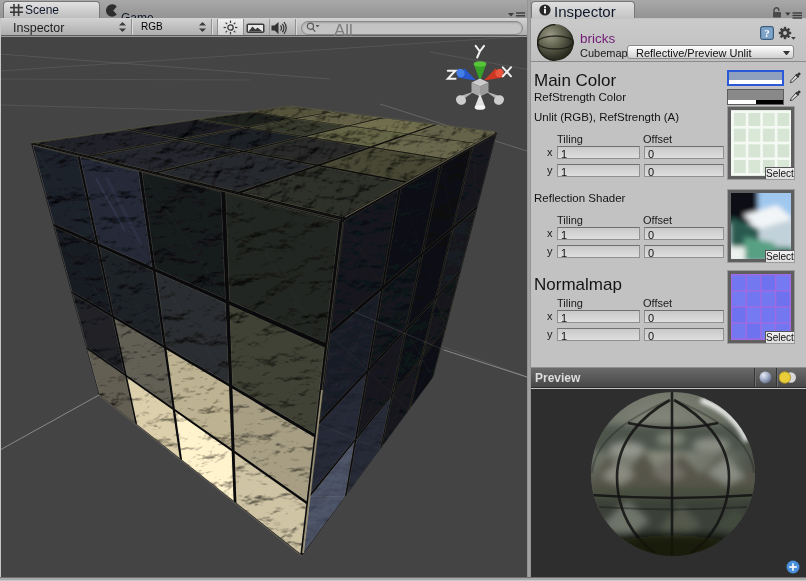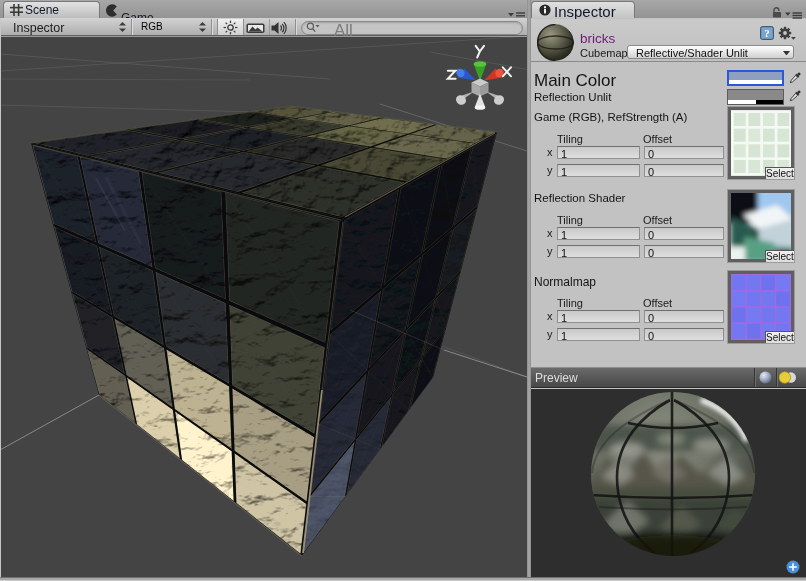--- a/index.html
+++ b/index.html
@@ -313,21 +313,21 @@
  <circle cx="18.5" cy="18.5" r="18.2" fill="url(#matball)"></circle>
  <path d="M18.5,0.5 A18 18 0 0 0 18.5,36.5" fill="none" stroke="#1a1b14" stroke-width="1.3" stroke-opacity="0.9"></path>
  <ellipse cx="18.5" cy="18.5" rx="18" ry="6.5" fill="none" stroke="#1a1b14" stroke-width="1.3" stroke-opacity="0.8"></ellipse>
  <path d="M5,7 A18 18 0 0 0 5,30" fill="none" stroke="#20211a" stroke-width="1" stroke-opacity="0.6"></path>
  <path d="M32,7 A18 18 0 0 1 32,30" fill="none" stroke="#20211a" stroke-width="1" stroke-opacity="0.6"></path>
 </svg>
 <div class="abs" style="left:580px;top:31px;font-size:13.5px;color:#701a75">bricks</div>
 <div class="abs" style="left:580px;top:47px;font-size:11px;color:#1a1a1a">Cubemap</div>
 
 <div class="abs" style="left:627px;top:45px;width:167px;height:14px;background:linear-gradient(#ffffff,#d0d0d0);border:1px solid #8a8a8a;border-radius:3px"></div>
-<div class="abs" style="left:636px;top:47px;font-size:11px;color:#111">Reflective/Shader Unlit</div>
+<div class="abs" style="left:636px;top:47px;font-size:11px;color:#111">Reflective/Preview Unlit</div>
 <svg class="abs" style="left:783px;top:50.5px" width="7" height="4.5" viewBox="0 0 7 4.5">
     <polygon points="0,0 7,0 3.5,4.5" fill="#333"></polygon>
   </svg>
 
 <svg class="abs" style="left:760px;top:26px" width="14" height="14" viewBox="0 0 14 14">
  <rect x="0.5" y="0.5" width="13" height="13" rx="2" fill="#6286ac" stroke="#3c5a7a"></rect>
  <rect x="1.5" y="1.5" width="11" height="11" rx="1.5" fill="#7ea3c8"></rect>
  <text x="7" y="11" font-family="Liberation Serif, serif" font-size="11" font-weight="bold" fill="#fff" text-anchor="middle">?</text>
 </svg>
 <svg class="abs" style="left:778px;top:26px" width="18" height="15" viewBox="0 0 18 15">
@@ -339,40 +339,40 @@
  </g>
  <circle cx="7" cy="7" r="4.6" fill="#3e3e3e"></circle>
  <circle cx="7" cy="7" r="1.9" fill="#c6c6c6"></circle>
  <polygon points="13,11 17.8,11 15.4,13.8" fill="#3e3e3e"></polygon>
 </svg>
 
 <div class="abs" style="left:534px;top:71px;font-size:17px;color:#141414">Main Color</div>
 <div class="abs" style="left:727px;top:70px;width:57px;height:16px;border:2px solid #2b58d8;background:#fff">
   <div style="position:absolute;left:0;top:0;width:100%;height:8px;background:#8fa0be"></div>
 </div>
-<div class="abs" style="left:534px;top:91px;font-size:11.5px;color:#141414">Reflection Unlit</div>
+<div class="abs" style="left:534px;top:91px;font-size:11.5px;color:#141414">RefStrength Color</div>
 <div class="abs" style="left:727px;top:89px;width:57px;height:16px;border:1px solid #5c5c5c;background:#898989">
   <div style="position:absolute;left:0;bottom:0;width:28px;height:4px;background:#fff"></div>
   <div style="position:absolute;right:0;bottom:0;width:27px;height:4px;background:#000"></div>
 </div>
 <svg class="abs" style="left:787px;top:70px" width="16" height="16" viewBox="0 0 16 16">
  <g transform="rotate(45 8 8)">
   <rect x="6.7" y="1" width="2.6" height="3" fill="#2e2e2e"></rect>
   <rect x="6" y="4" width="4" height="1.6" fill="#2e2e2e"></rect>
   <path d="M6.6,5.6 L9.4,5.6 L9,12.5 L8,14.6 L7,12.5 Z" fill="#e8e8e8" stroke="#2e2e2e" stroke-width="0.9"></path>
  </g>
   </svg>
 <svg class="abs" style="left:787px;top:88px" width="16" height="16" viewBox="0 0 16 16">
  <g transform="rotate(45 8 8)">
   <rect x="6.7" y="1" width="2.6" height="3" fill="#2e2e2e"></rect>
   <rect x="6" y="4" width="4" height="1.6" fill="#2e2e2e"></rect>
   <path d="M6.6,5.6 L9.4,5.6 L9,12.5 L8,14.6 L7,12.5 Z" fill="#e8e8e8" stroke="#2e2e2e" stroke-width="0.9"></path>
  </g>
   </svg>
-<div class="abs" style="left:534px;top:111px;font-size:11.5px;color:#141414">Game (RGB), RefStrength (A)</div>
+<div class="abs" style="left:534px;top:111px;font-size:11.5px;color:#141414">Unlit (RGB), RefStrength (A)</div>
 <div class="abs" style="left:557px;top:133px;font-size:11px;color:#1a1a1a">Tiling</div>
 <div class="abs" style="left:643px;top:133px;font-size:11px;color:#1a1a1a">Offset</div>
 <div class="abs" style="left:547px;top:146px;font-size:11px;color:#1a1a1a">x</div>
 <div class="abs" style="left:547px;top:164px;font-size:11px;color:#1a1a1a">y</div>
 <div class="abs" style="left:557px;top:146px;width:83px;height:13px;background:linear-gradient(#c9c9c9,#dedede);border:1px solid #909090;border-top-color:#6f6f6f">
  <div style="position:absolute;left:3px;top:0.5px;font-size:11px;color:#111">1</div>
   </div>
 <div class="abs" style="left:644px;top:146px;width:80px;height:13px;background:linear-gradient(#c9c9c9,#dedede);border:1px solid #909090;border-top-color:#6f6f6f">
  <div style="position:absolute;left:3px;top:0.5px;font-size:11px;color:#111">0</div>
   </div>
@@ -436,21 +436,21 @@
 <polygon points="28,36 62,26 62,54 30,58" fill="#c2d2da"></polygon>
 <polygon points="0,24 28,36 28,60 0,52" fill="#2c5a50"></polygon>
 <polygon points="0,52 62,54 62,68 0,68" fill="#4e8a78"></polygon>
 <polygon points="14,44 44,50 40,66 10,66" fill="#58a084"></polygon>
 <rect x="-4" y="54" width="18" height="14" fill="#ecf2ee"></rect>
 <rect x="48" y="58" width="14" height="10" fill="#1e4038"></rect>
 </g>
       </svg></div>
  <div style="position:absolute;right:0;bottom:0;width:29px;height:12px;background:linear-gradient(#f2f2f2,#dcdcdc);border-left:1px solid #555;border-top:1px solid #555;font-size:10px;color:#111;text-align:center;line-height:12px">Select</div>
 </div>
-<div class="abs" style="left:534px;top:275px;font-size:12px;color:#141414">Normalmap</div>
+<div class="abs" style="left:534px;top:275px;font-size:17px;color:#141414">Normalmap</div>
 <div class="abs" style="left:557px;top:297px;font-size:11px;color:#1a1a1a">Tiling</div>
 <div class="abs" style="left:643px;top:297px;font-size:11px;color:#1a1a1a">Offset</div>
 <div class="abs" style="left:547px;top:310px;font-size:11px;color:#1a1a1a">x</div>
 <div class="abs" style="left:547px;top:328px;font-size:11px;color:#1a1a1a">y</div>
 <div class="abs" style="left:557px;top:310px;width:83px;height:13px;background:linear-gradient(#c9c9c9,#dedede);border:1px solid #909090;border-top-color:#6f6f6f">
  <div style="position:absolute;left:3px;top:0.5px;font-size:11px;color:#111">1</div>
   </div>
 <div class="abs" style="left:644px;top:310px;width:80px;height:13px;background:linear-gradient(#c9c9c9,#dedede);border:1px solid #909090;border-top-color:#6f6f6f">
  <div style="position:absolute;left:3px;top:0.5px;font-size:11px;color:#111">0</div>
   </div>
@@ -477,21 +477,21 @@
         <rect x="45.3" y="33.6" width="13.3" height="14.7" fill="#7478f0"></rect>
         <rect x="1.2" y="49.7" width="13.3" height="14.7" fill="#7478f0"></rect>
         <rect x="15.9" y="49.7" width="13.3" height="14.7" fill="#6e72ee"></rect>
         <rect x="30.6" y="49.7" width="13.3" height="14.7" fill="#767af2"></rect>
         <rect x="45.3" y="49.7" width="13.3" height="14.7" fill="#7276f0"></rect>
       </svg></div>
  <div style="position:absolute;right:0;bottom:0;width:29px;height:12px;background:linear-gradient(#f2f2f2,#dcdcdc);border-left:1px solid #555;border-top:1px solid #555;font-size:10px;color:#111;text-align:center;line-height:12px">Select</div>
 </div>
 
 <div class="abs" style="left:531px;top:367px;width:275px;height:21px;background:linear-gradient(#6a6a6a,#474747);border-top:1px solid #8e8e8e;border-bottom:1px solid #2c2c2c"></div>
-<div class="abs" style="left:535px;top:371px;font-size:12px;font-weight:normal;color:#dedede">Preview</div>
+<div class="abs" style="left:535px;top:371px;font-size:12px;font-weight:bold;color:#dedede">Preview</div>
 <div class="abs" style="left:754px;top:368px;width:1px;height:19px;background:#343434"></div>
 <div class="abs" style="left:755px;top:368px;width:1px;height:19px;background:#6e6e6e"></div>
 <div class="abs" style="left:776px;top:368px;width:1px;height:19px;background:#343434"></div>
 <div class="abs" style="left:777px;top:368px;width:1px;height:19px;background:#6e6e6e"></div>
 <svg class="abs" style="left:759px;top:371px" width="13" height="13" viewBox="0 0 13 13">
  <defs>
       <radialGradient id="ball" cx="0.35" cy="0.3" r="0.8">
   <stop offset="0" stop-color="#e8ecf5"></stop>
         <stop offset="0.55" stop-color="#9aa6c0"></stop>
         <stop offset="1" stop-color="#525c74"></stop>

